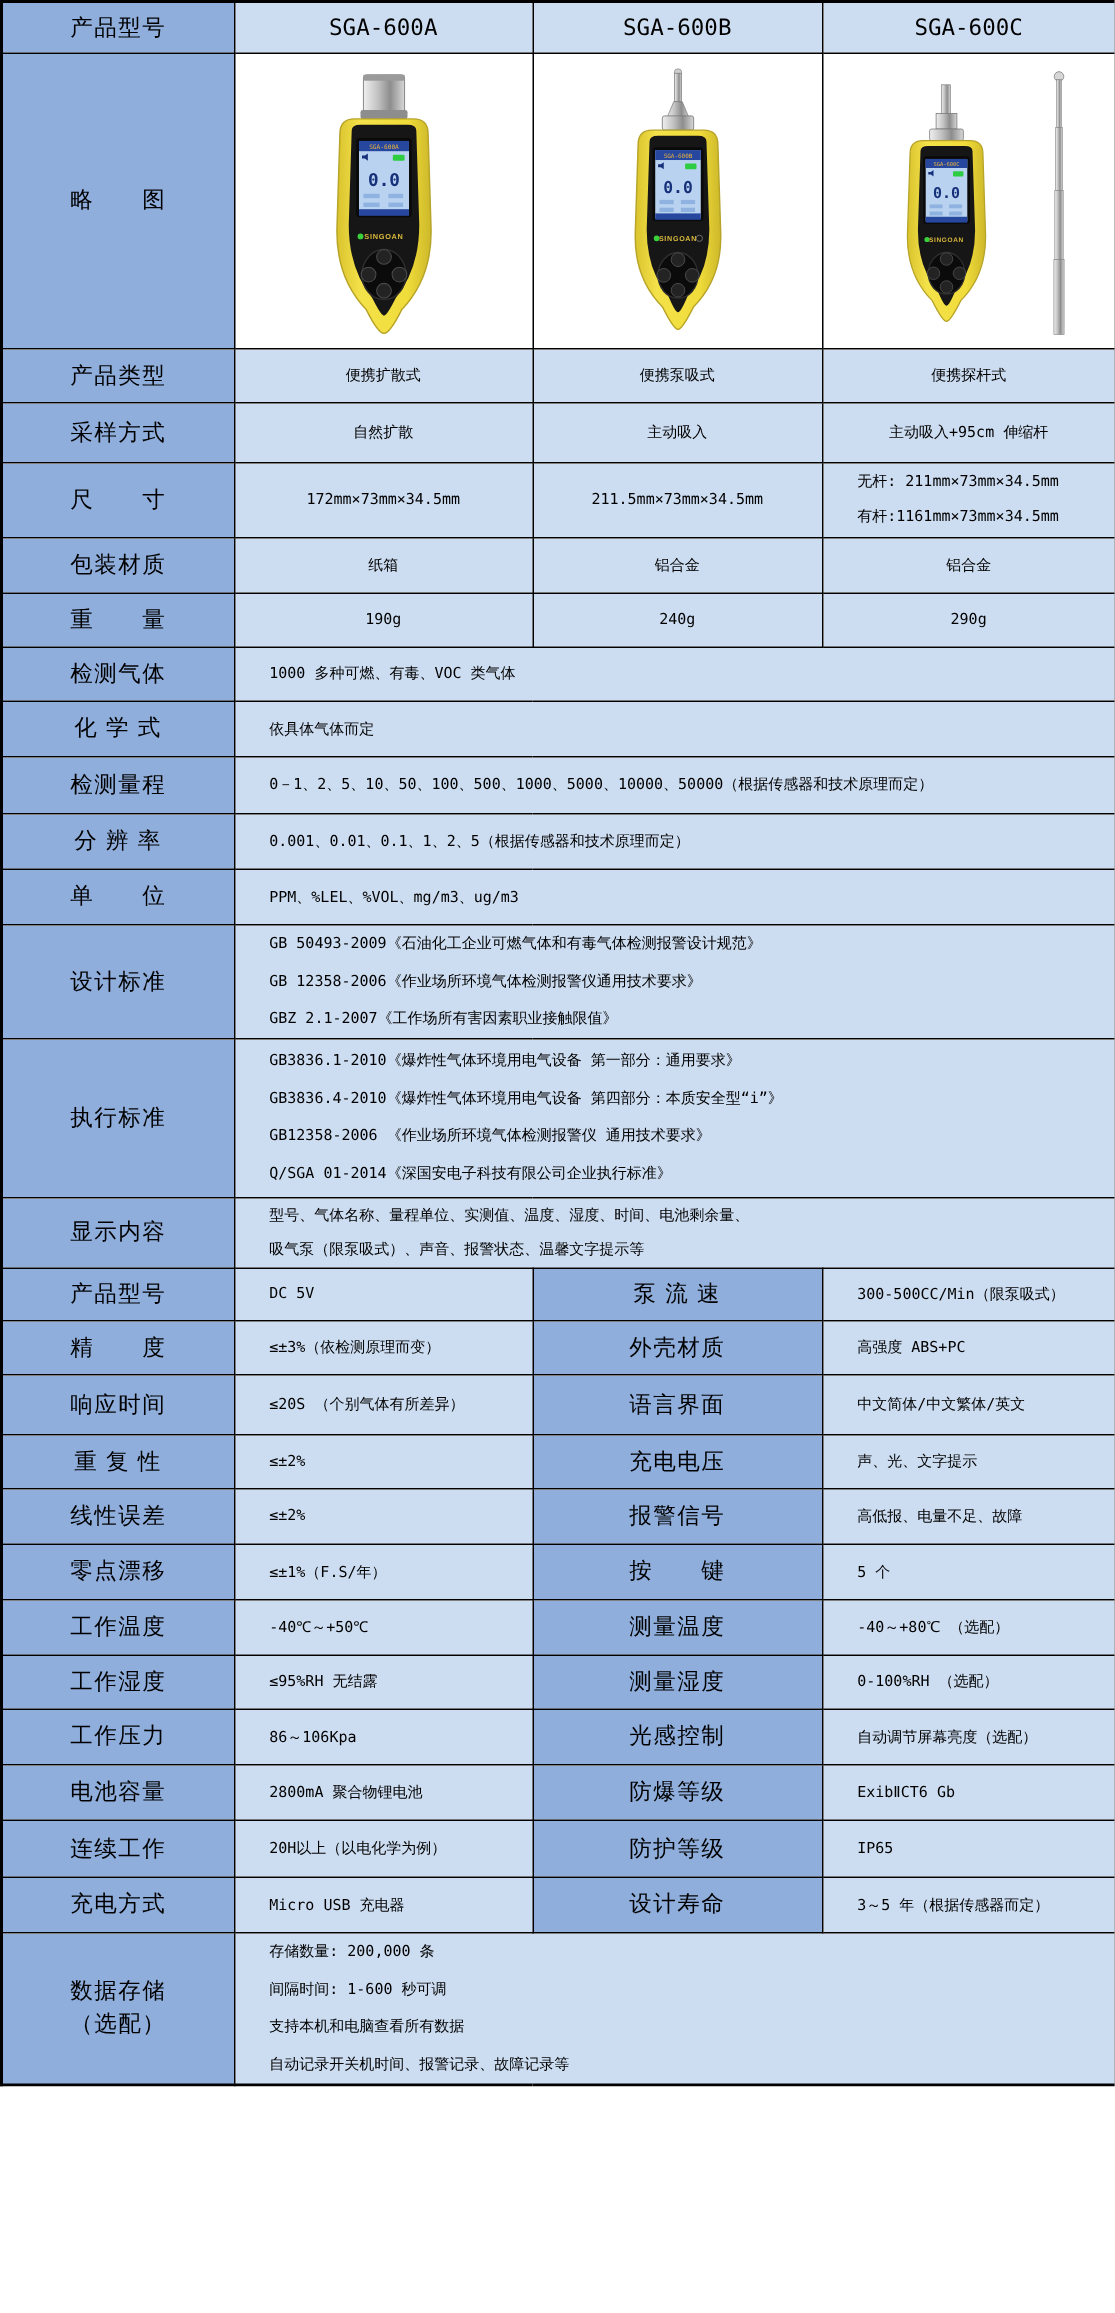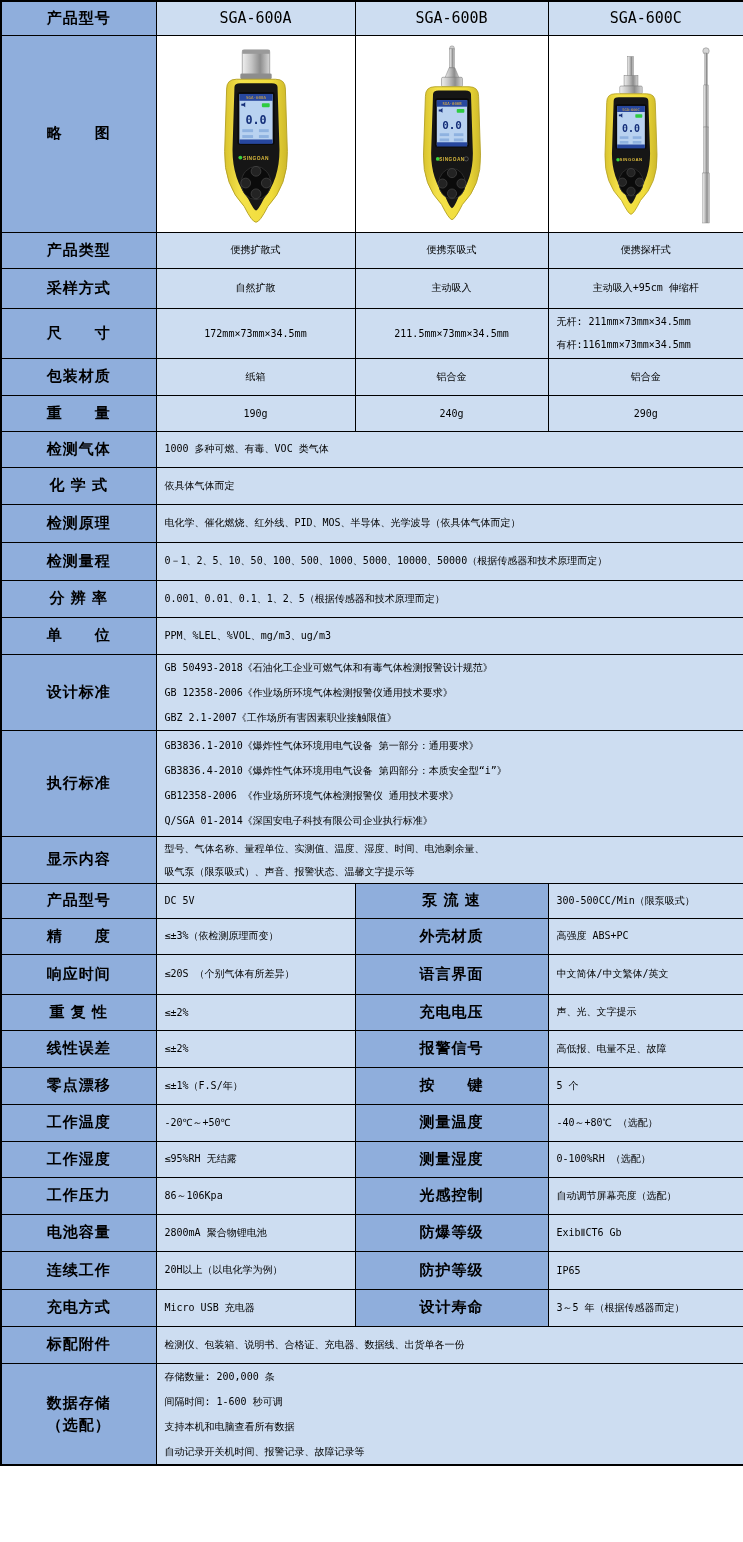--- a/index.html
+++ b/index.html
@@ -1,22 +1,22 @@
 <!DOCTYPE html>
 <html><head>
 <meta charset="utf-8">
 <style>
   html,body{margin:0;padding:0;background:#fff;}
   body{width:743px;font-family:"Liberation Sans",sans-serif;color:#000;}
   table.spec{border-collapse:collapse;table-layout:fixed;width:743px;border:2px solid #000;}
   table.spec td{border:1px solid #000;overflow:hidden;padding:0;vertical-align:middle;}
-  td.lbl{background:#8FAEDC;font-weight:bold;text-align:center;font-size:15px;letter-spacing:1px;}
+  td.lbl{background:#8FAEDC;font-weight:normal;text-align:center;font-size:15px;letter-spacing:1px;}
   td.val{background:#CDDDF1;font-size:10px;font-family:"DejaVu Sans Mono","Liberation Sans",sans-serif;}
   td.val.center{text-align:center;}
-  td.val.left{text-align:left;padding-left:8px;padding-right:4px;}
+  td.val.left{text-align:left;padding-left:23px;padding-right:4px;}
   td.photo{background:#FFFFFF;vertical-align:top;}
   .lines div{line-height:25px;white-space:nowrap;}
   .dim3 div{line-height:23px;white-space:nowrap;}
   
   .h34{height:34px}.h201{height:163px}.h36{height:36px}.h40{height:40px}.h50{height:50px}
   .h37{height:37px}.h38{height:38px}.h35{height:35px}.h76{height:76px}.h106{height:106px}
   .h47{height:47px}.h102{height:102px}
   .photo-wrap{display:flex;justify-content:center;align-items:flex-start;padding-top:8px;}
   .photo-wrap.with-rod{gap:16px;}
   .storage-lbl div{line-height:22px;}
@@ -193,39 +193,35 @@
 
   <tr class="h36">
     <td class="lbl">检测气体</td>
     <td class="val left" colspan="3">1000 多种可燃、有毒、VOC 类气体</td>
   </tr>
   <tr class="h37">
     <td class="lbl">化 学 式</td>
     <td class="val left" colspan="3">依具体气体而定</td>
   </tr>
   <tr class="h38">
-    <td class="lbl">检测原理</td>
-    <td class="val left" colspan="3">电化学、催化燃烧、红外线、PID、MOS、半导体、光学波导（依具体气体而定）</td>
-  </tr>
-  <tr class="h38">
     <td class="lbl">检测量程</td>
     <td class="val left" colspan="3">0－1、2、5、10、50、100、500、1000、5000、10000、50000（根据传感器和技术原理而定）</td>
   </tr>
   <tr class="h37">
     <td class="lbl">分 辨 率</td>
     <td class="val left" colspan="3">0.001、0.01、0.1、1、2、5（根据传感器和技术原理而定）</td>
   </tr>
   <tr class="h37">
     <td class="lbl">单　　位</td>
     <td class="val left" colspan="3">PPM、%LEL、%VOL、mg/m3、ug/m3</td>
   </tr>
   <tr class="h76">
     <td class="lbl">设计标准</td>
     <td class="val left lines" colspan="3">
-      <div>GB 50493-2018《石油化工企业可燃气体和有毒气体检测报警设计规范》</div>
+      <div>GB 50493-2009《石油化工企业可燃气体和有毒气体检测报警设计规范》</div>
       <div>GB 12358-2006《作业场所环境气体检测报警仪通用技术要求》</div>
       <div>GBZ 2.1-2007《工作场所有害因素职业接触限值》</div>
     </td>
   </tr>
   <tr class="h106">
     <td class="lbl">执行标准</td>
     <td class="val left lines" colspan="3">
       <div>GB3836.1-2010《爆炸性气体环境用电气设备  第一部分：通用要求》</div>
       <div>GB3836.4-2010《爆炸性气体环境用电气设备  第四部分：本质安全型“i”》</div>
       <div>GB12358-2006 《作业场所环境气体检测报警仪  通用技术要求》</div>
@@ -271,21 +267,21 @@
     <td class="val left">高低报、电量不足、故障</td>
   </tr>
   <tr class="h37">
     <td class="lbl">零点漂移</td>
     <td class="val left">≤±1%（F.S/年）</td>
     <td class="lbl">按　　键</td>
     <td class="val left">5 个</td>
   </tr>
   <tr class="h37">
     <td class="lbl">工作温度</td>
-    <td class="val left">-20℃～+50℃</td>
+    <td class="val left">-40℃～+50℃</td>
     <td class="lbl">测量温度</td>
     <td class="val left">-40～+80℃ （选配）</td>
   </tr>
   <tr class="h36">
     <td class="lbl">工作湿度</td>
     <td class="val left">≤95%RH 无结露</td>
     <td class="lbl">测量湿度</td>
     <td class="val left">0-100%RH （选配）</td>
   </tr>
   <tr class="h37">
@@ -306,24 +302,20 @@
     <td class="lbl">防护等级</td>
     <td class="val left">IP65</td>
   </tr>
   <tr class="h37">
     <td class="lbl">充电方式</td>
     <td class="val left">Micro USB 充电器</td>
     <td class="lbl">设计寿命</td>
     <td class="val left">3～5 年（根据传感器而定）</td>
   </tr>
 
-  <tr class="h37">
-    <td class="lbl">标配附件</td>
-    <td class="val left" colspan="3">检测仪、包装箱、说明书、合格证、充电器、数据线、出货单各一份</td>
-  </tr>
 
   <tr class="h102">
     <td class="lbl storage-lbl">
       <div>数据存储</div>
       <div>（选配）</div>
     </td>
     <td class="val left lines" colspan="3">
       <div>存储数量: 200,000 条</div>
       <div>间隔时间: 1-600 秒可调</div>
       <div>支持本机和电脑查看所有数据</div>

